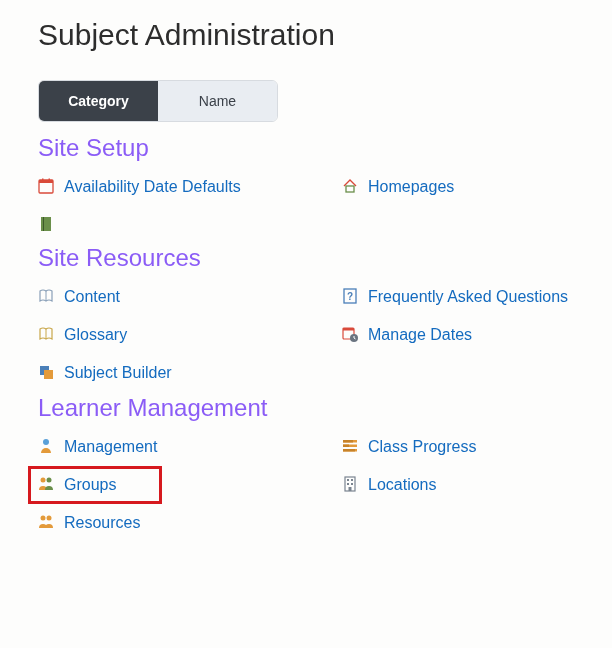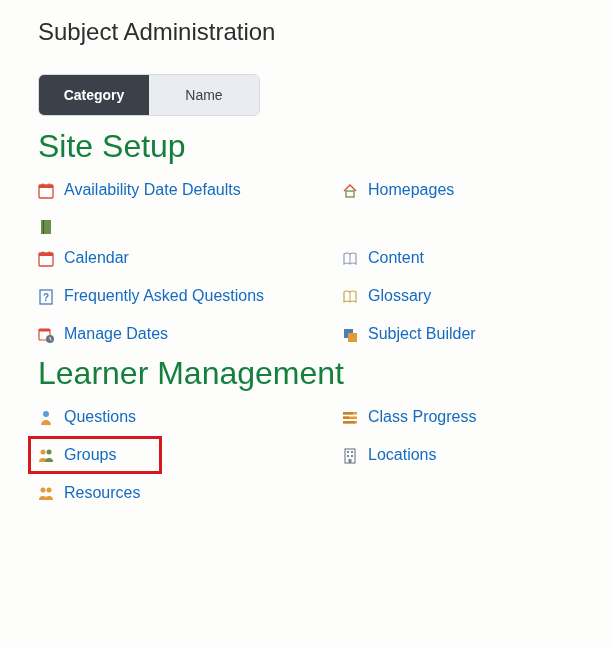--- a/index.html
+++ b/index.html
@@ -8,65 +8,65 @@
     padding: 0;
     font-family: -apple-system, "Segoe UI", Arial, sans-serif;
     background: #fdfdfc;
     color: #333;
     width: 612px;
   }
   .page {
     padding: 10px 38px 30px 38px;
   }
   h1.page-title {
-    font-size: 24px;
+    font-size: 30px;
     font-weight: 400;
     color: #2d2d2d;
     margin: 8px 0 28px 0;
   }
   .tabs {
     display: flex;
     border: 1px solid #d7dbe0;
     border-radius: 6px;
     overflow: hidden;
-    width: 222px;
+    width: 240px;
     margin-bottom: 12px;
   }
   .tab {
     flex: 1;
     text-align: center;
     padding: 12px 0;
     font-size: 14px;
     cursor: pointer;
   }
   .tab.active {
     background: #3b4149;
     color: #fff;
     font-weight: 700;
   }
   .tab.inactive {
     background: #e9edf2;
     color: #3b4149;
   }
   h2.section-title {
-    font-size: 32px;
+    font-size: 24px;
     font-weight: 400;
-    color: #15803d;
+    color: #8b5cf6;
     margin: 10px 0 14px 0;
   }
   .grid {
     display: grid;
     grid-template-columns: 300px auto;
     row-gap: 16px;
     column-gap: 4px;
     margin-bottom: 10px;
   }
   .item {
     display: flex;
-    align-items: flex-end;
+    align-items: flex-start;
     gap: 10px;
     font-size: 16px;
     position: relative;
     padding: 2px 0;
   }
   .item a, .item .link-label {
     color: #146bbf;
     text-decoration: none;
     cursor: pointer;
   }
@@ -122,32 +122,22 @@
     <div class="item">
       <span class="icon">
         <svg viewBox="0 0 16 16">
             <rect x="3" y="1" width="10" height="14" fill="#6a8f4a"></rect>
             <rect x="5" y="1" width="1" height="14" fill="#3d5a2a"></rect>
           </svg>
       </span>
     </div>
   </div>
 
+  <h2 class="section-title">Site Resources</h2>
   <div class="grid">
-    <div class="item">
-      <span class="icon">
-        <svg viewBox="0 0 16 16">
-            <rect x="1" y="2" width="14" height="13" rx="1" fill="none" stroke="#d94a3a" stroke-width="1.3"></rect>
-            <rect x="1" y="2" width="14" height="3" fill="#d94a3a"></rect>
-            <rect x="4" y="0.5" width="1.5" height="3" fill="#d94a3a"></rect>
-            <rect x="10.5" y="0.5" width="1.5" height="3" fill="#d94a3a"></rect>
-          </svg>
-      </span>
-      <span class="link-label">Calendar</span>
-    </div>
     <div class="item">
       <span class="icon">
         <svg viewBox="0 0 16 16">
             <path d="M2 3 Q5 1 8 3 Q11 1 14 3 L14 13 Q11 11 8 13 Q5 11 2 13 Z" fill="none" stroke="#8aa0b8" stroke-width="1.2"></path>
             <line x1="8" y1="3" x2="8" y2="13" stroke="#8aa0b8" stroke-width="1"></line>
           </svg>
       </span>
       <span class="link-label">Content</span>
     </div>
     <div class="item">
@@ -192,21 +182,21 @@
 
   <h2 class="section-title">Learner Management</h2>
   <div class="grid">
     <div class="item">
       <span class="icon">
         <svg viewBox="0 0 16 16">
             <circle cx="8" cy="4" r="3" fill="#5aa0d8"></circle>
             <path d="M3 15 a5 5 0 0 1 10 0 Z" fill="#e39a3a"></path>
           </svg>
       </span>
-      <span class="link-label">Questions</span>
+      <span class="link-label">Management</span>
     </div>
     <div class="item">
       <span class="icon">
         <svg viewBox="0 0 16 16">
             <rect x="1" y="2" width="14" height="2.5" fill="#e39a3a"></rect>
             <rect x="1" y="6.5" width="14" height="2.5" fill="#e39a3a"></rect>
             <rect x="1" y="11" width="14" height="2.5" fill="#e39a3a"></rect>
             <rect x="1" y="2" width="10" height="2.5" fill="#c7832a"></rect>
             <rect x="1" y="6.5" width="6" height="2.5" fill="#c7832a"></rect>
             <rect x="1" y="11" width="12" height="2.5" fill="#c7832a"></rect>

